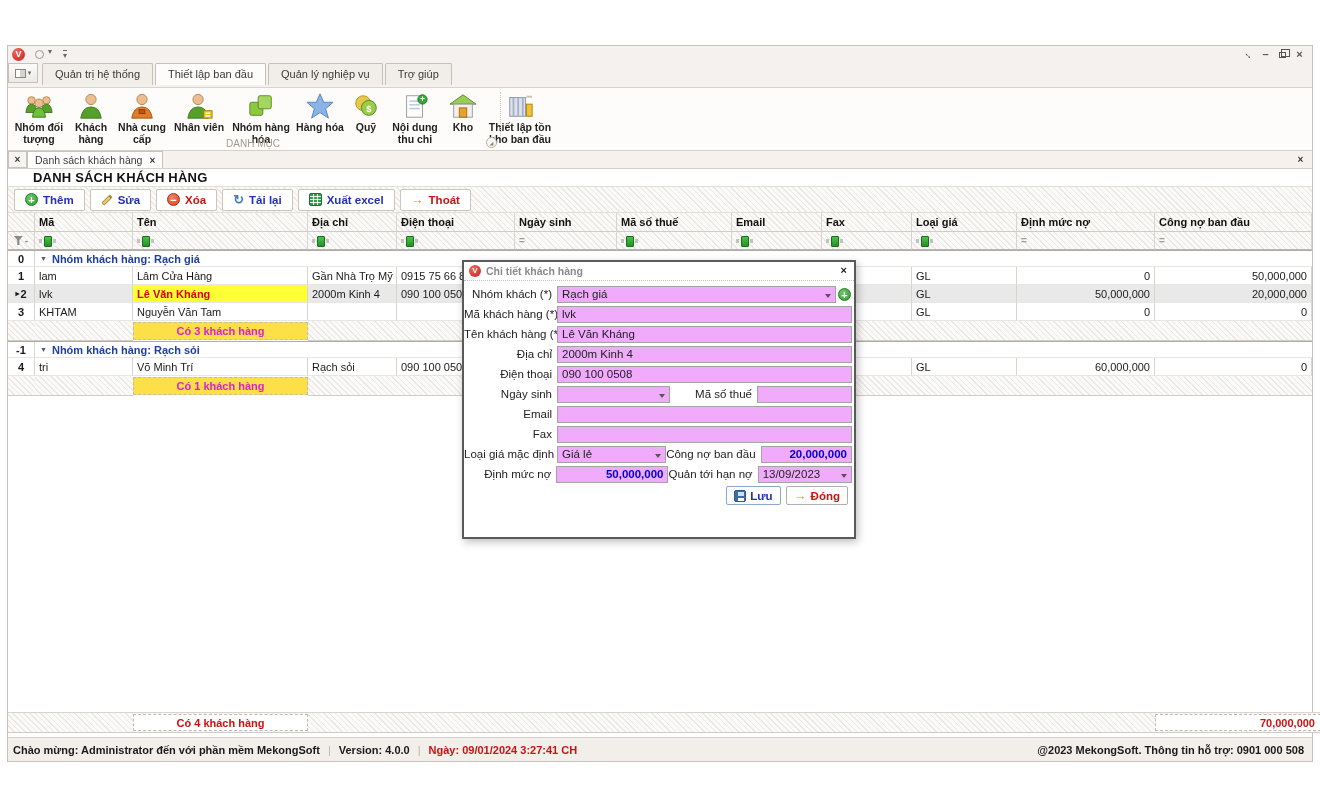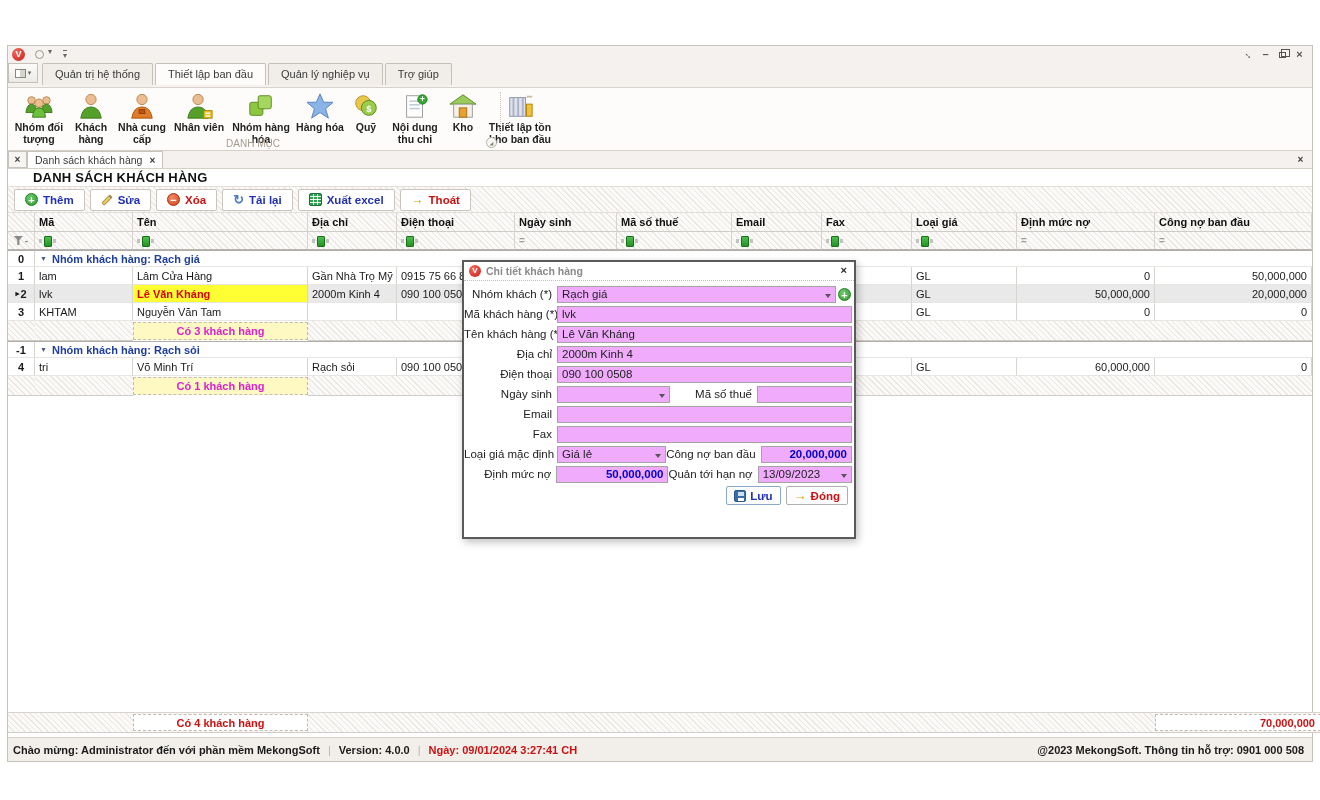--- a/index.html
+++ b/index.html
@@ -112,21 +112,21 @@
   .drow-data .c0 { font-weight:bold; }
   .grp-row { height:17px; border-top:1px solid #b0ada8; }
   .grp-span { flex:1; display:flex; align-items:center; gap:5px; padding-left:5px; border-bottom:1px solid #e8e6e2; }
   .grp-tri { font-size:7px; color:#4a5a80; }
   .grp-text { color:#1f3fa0; font-weight:bold; }
   .sel-row .cell { background:#e9e9e9; }
   .sel-row .hl { background:#ffff33; color:#dd0000; font-weight:bold; }
   .marker { font-size:8px; margin-right:1px; }
   .count-row { height:20px; }
   .count-row .spacer0 { width:27px; } .count-row .spacer1 { width:98px; }
-  .count-box { width:175px; margin:1px 0; border:1px dashed #c4bcb2; background:#fef9c3; display:flex; align-items:center;
+  .count-box { width:175px; margin:1px 0; border:1px dashed #c4bcb2; background:#fde047; display:flex; align-items:center;
                justify-content:center; font-weight:bold; color:#dd22cc; }
   .count-row .rest { flex:1; border-bottom:1px solid #d0cdc8; }
   .count-row .b { border-bottom:1px solid #d0cdc8; }
 
   
   .g-grandfooter { position:absolute; left:0; top:666px; height:21px; border-top:1px solid #d8d5d0; border-bottom:1px solid #d0cdc8; display:flex; }
   .gf-box { border:1px dashed #c4bcb2; background:#fff; margin:1px 0; display:flex; align-items:center; font-weight:bold; color:#cc1111; }
   .gf-count { width:175px; margin-left:125px; justify-content:center; }
   .gf-total { width:166px; margin-left:847px; justify-content:flex-end; padding-right:5px; }
 

